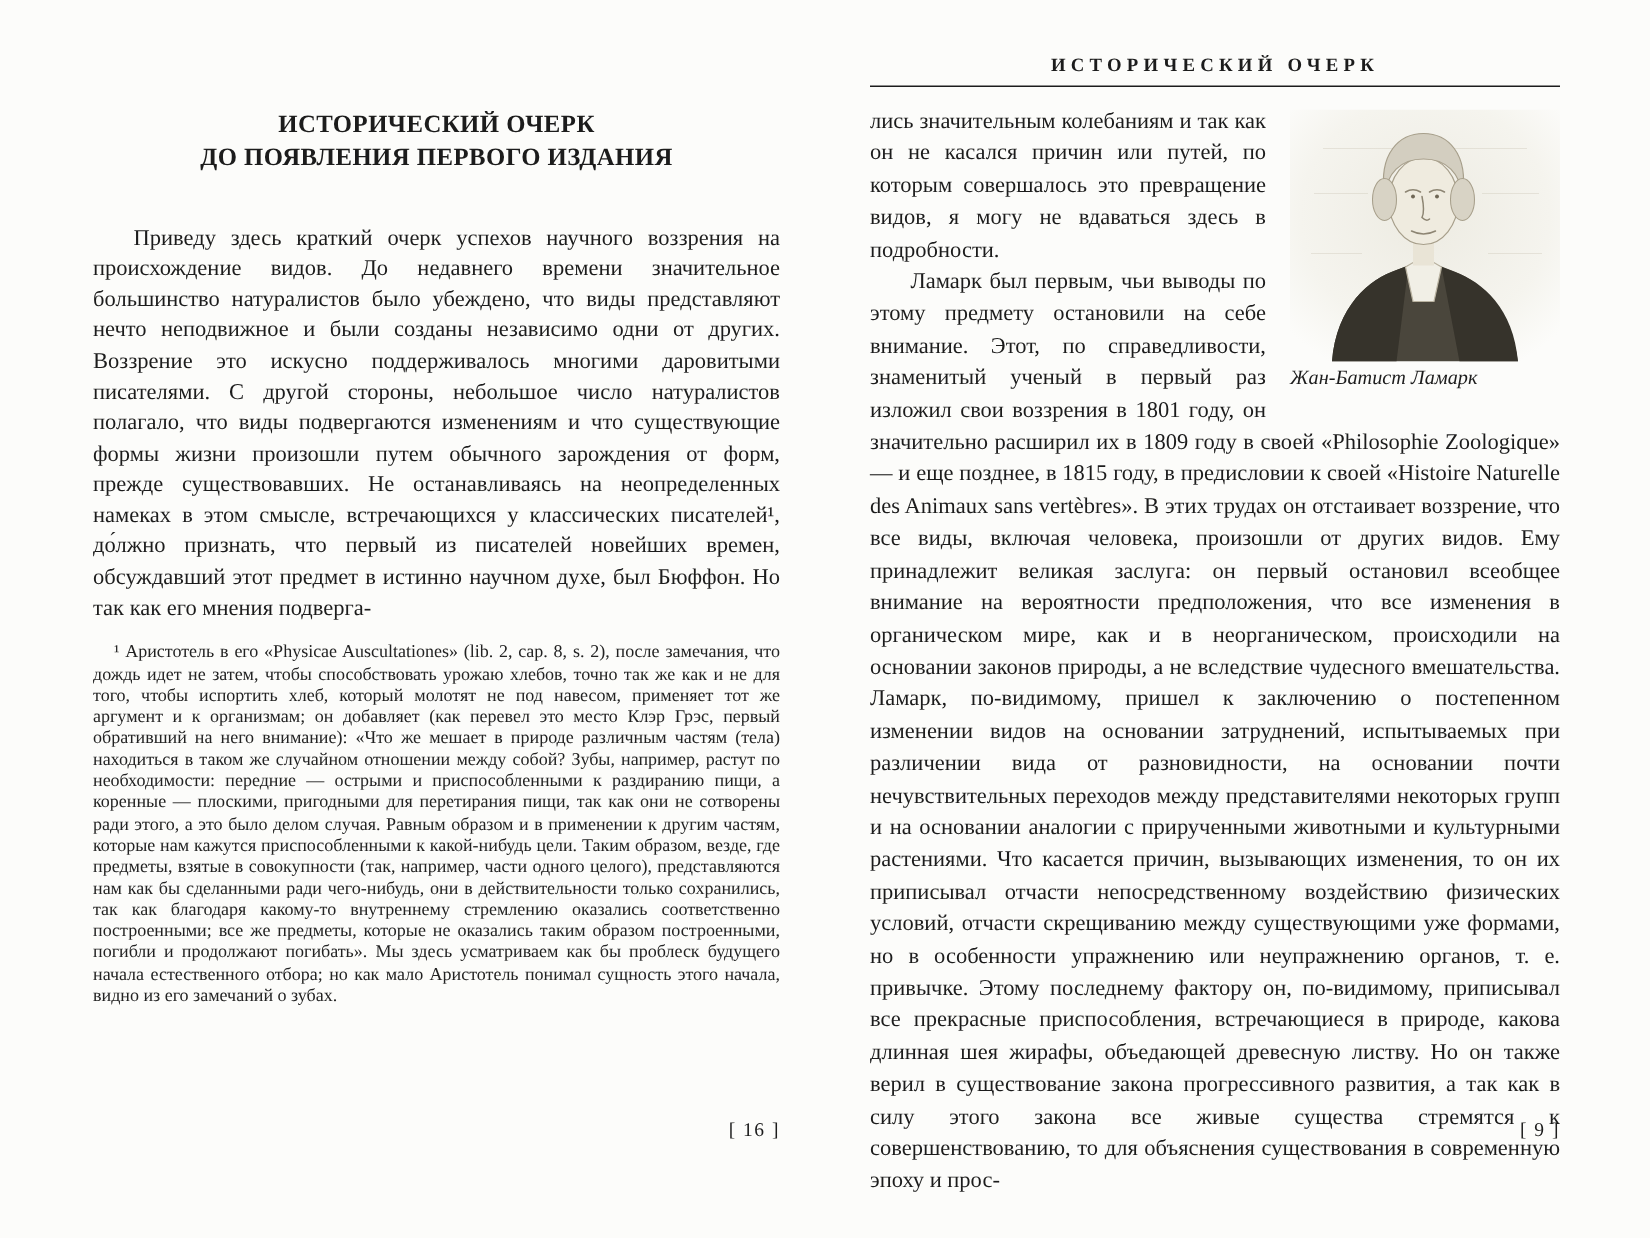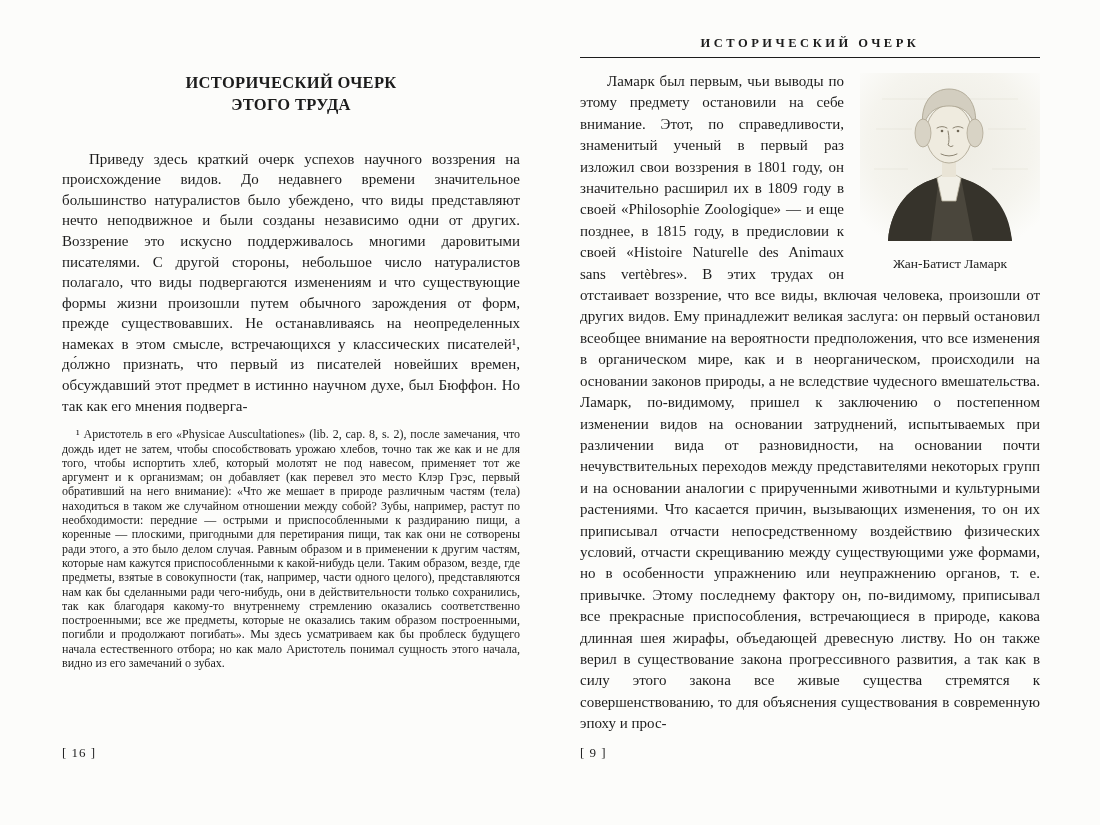--- a/index.html
+++ b/index.html
@@ -40,21 +40,21 @@
     line-height: 14.3px;
     text-align: justify;
     text-indent: 14px;
     color: #222;
   }
 
   .page-number {
     position: absolute;
     left: 0; right: 0;
     top: 745px;
-    text-align: left;
+    text-align: right;
     font-size: 13px;
     letter-spacing: 1px;
   }
 
   
   .running-header {
     margin-top: 36px;
     text-align: center;
     font-size: 12.5px;
     font-weight: bold;
@@ -74,35 +74,36 @@
   .page-body p { margin: 0; }
 
   .portrait-figure {
     float: right;
     width: 180px;
     margin: 2px 0 8px 16px;
     text-align: center;
   }
   .portrait-figure svg { display: block; }
   .portrait-caption {
-    margin-top: 12px;
+    margin-top: 0;
+    font-style: italic;
     font-size: 13.5px;
-    text-align: center;
+    text-align: left;
     text-indent: 0;
   }
 </style>
 </head>
 <body>
 
 <div class="spread">
 
   <section class="page page-left">
     <h1 class="chapter-title">
       <span class="title-line">ИСТОРИЧЕСКИЙ ОЧЕРК</span>
-      <span class="title-line">ЭТОГО ТРУДА</span>
+      <span class="title-line">ДО ПОЯВЛЕНИЯ ПЕРВОГО ИЗДАНИЯ</span>
     </h1>
 
     <p class="body-text indent">Приведу здесь краткий очерк успехов научного воззрения на происхождение видов. До недавнего времени значительное большинство натуралистов было убеждено, что виды представляют нечто неподвижное и были созданы независимо одни от других. Воззрение это искусно поддерживалось многими даровитыми писателями. С другой стороны, небольшое число натуралистов полагало, что виды подвергаются изменениям и что существующие формы жизни произошли путем обычного зарождения от форм, прежде существовавших. Не останавливаясь на неопределенных намеках в этом смысле, встречающихся у классических писателей¹, до́лжно признать, что первый из писателей новейших времен, обсуждавший этот предмет в истинно научном духе, был Бюффон. Но так как его мнения подверга-</p>
 
     <div class="footnote">¹ Аристотель в его «Physicae Auscultationes» (lib. 2, cap. 8, s. 2), после замечания, что дождь идет не затем, чтобы способствовать урожаю хлебов, точно так же как и не для того, чтобы испортить хлеб, который молотят не под навесом, применяет тот же аргумент и к организмам; он добавляет (как перевел это место Клэр Грэс, первый обративший на него внимание): «Что же мешает в природе различным частям (тела) находиться в таком же случайном отношении между собой? Зубы, например, растут по необходимости: передние — острыми и приспособленными к раздиранию пищи, а коренные — плоскими, пригодными для перетирания пищи, так как они не сотворены ради этого, а это было делом случая. Равным образом и в применении к другим частям, которые нам кажутся приспособленными к какой-нибудь цели. Таким образом, везде, где предметы, взятые в совокупности (так, например, части одного целого), представляются нам как бы сделанными ради чего-нибудь, они в действительности только сохранились, так как благодаря какому-то внутреннему стремлению оказались соответственно построенными; все же предметы, которые не оказались таким образом построенными, погибли и продолжают погибать». Мы здесь усматриваем как бы проблеск будущего начала естественного отбора; но как мало Аристотель понимал сущность этого начала, видно из его замечаний о зубах.</div>
 
     <div class="page-number">[ 16 ]</div>
   </section>
 
   <section class="page page-right">
@@ -147,19 +148,20 @@
             <path d="M93,55 q5,-3 10,0"></path>
             <path d="M88,58 q2,10 0,14 q3,3 5,1"></path>
             <path d="M81,81 q8,4 16,0"></path>
           </g>
           <circle cx="82" cy="58" r="1.3" fill="#6f6756"></circle>
           <circle cx="98" cy="58" r="1.3" fill="#6f6756"></circle>
         </svg>
         <figcaption class="portrait-caption">Жан-Батист Ламарк</figcaption>
       </figure>
 
+      <p>лись значительным колебаниям и так как он не касался причин или путей, по которым совершалось это превращение видов, я могу не вдаваться здесь в подробности.</p>
       <p class="indent">Ламарк был первым, чьи выводы по этому предмету остановили на себе внимание. Этот, по справедливости, знаменитый ученый в первый раз изложил свои воззрения в 1801 году, он значительно расширил их в 1809 году в своей «Philosophie Zoologique» — и еще позднее, в 1815 году, в предисловии к своей «Histoire Naturelle des Animaux sans vertèbres». В этих трудах он отстаивает воззрение, что все виды, включая человека, произошли от других видов. Ему принадлежит великая заслуга: он первый остановил всеобщее внимание на вероятности предположения, что все изменения в органическом мире, как и в неорганическом, происходили на основании законов природы, а не вследствие чудесного вмешательства. Ламарк, по-видимому, пришел к заключению о постепенном изменении видов на основании затруднений, испытываемых при различении вида от разновидности, на основании почти нечувствительных переходов между представителями некоторых групп и на основании аналогии с прирученными животными и культурными растениями. Что касается причин, вызывающих изменения, то он их приписывал отчасти непосредственному воздействию физических условий, отчасти скрещиванию между существующими уже формами, но в особенности упражнению или неупражнению органов, т. е. привычке. Этому последнему фактору он, по-видимому, приписывал все прекрасные приспособления, встречающиеся в природе, какова длинная шея жирафы, объедающей древесную листву. Но он также верил в существование закона прогрессивного развития, а так как в силу этого закона все живые существа стремятся к совершенствованию, то для объяснения существования в современную эпоху и прос-</p>
     </div>
 
     <div class="page-number">[ 9 ]</div>
   </section>
 
 </div>
 
 </body></html>

